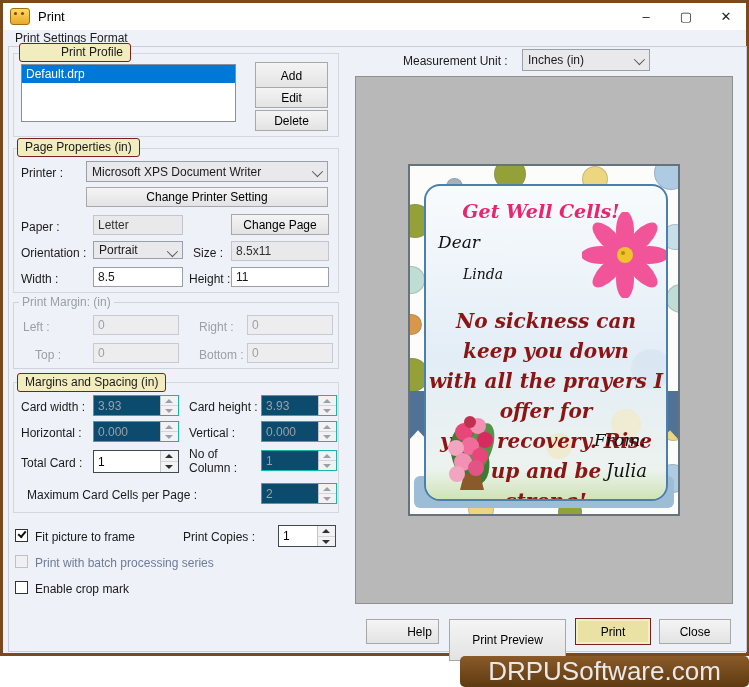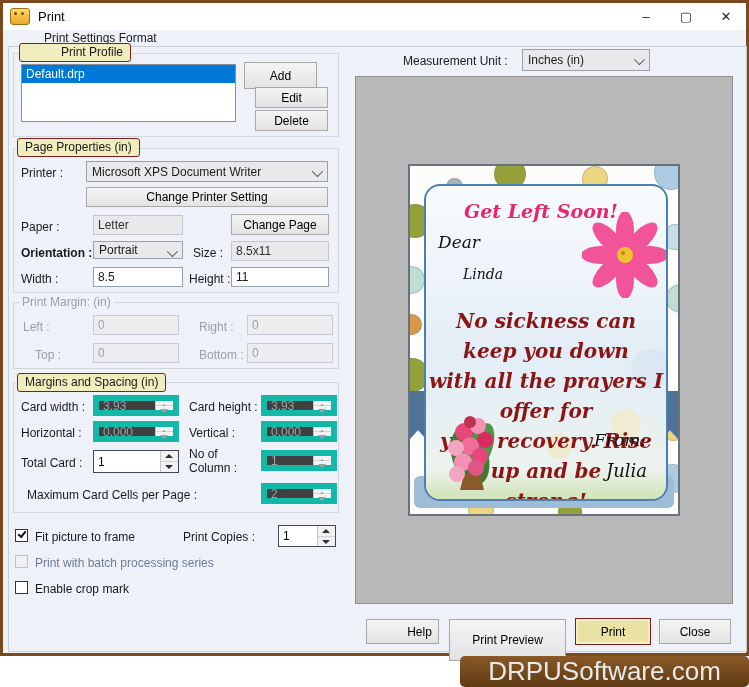--- a/index.html
+++ b/index.html
@@ -7,39 +7,39 @@
   
   .dialog{position:absolute;left:0;top:0;width:749px;height:656px;background:#eef1f8;border:3px solid #7a4a1e;box-sizing:border-box;}
   .titlebar{position:absolute;left:0;top:0;right:0;height:27px;background:#ffffff;display:flex;align-items:center;}
   .app-icon{width:18px;height:15px;margin-left:7px;border:1px solid #a07010;border-radius:3px;background:linear-gradient(180deg,#ffd95e,#e8a92c);position:relative;}
   .app-icon:after{content:"";position:absolute;left:3px;top:3px;width:3px;height:3px;border-radius:50%;background:#7a4410;box-shadow:7px 0 0 #7a4410;}
   .title-text{margin-left:8px;font-size:13px;color:#000;}
   .win-controls{margin-left:auto;display:flex;height:100%;}
   .win-btn{width:40px;height:100%;display:flex;align-items:center;justify-content:center;font-size:13px;color:#222;cursor:default;}
   
   .frame{position:absolute;left:5px;top:43px;width:739px;height:606px;border:1px solid #c9cdd8;box-sizing:border-box;}
-  .frame-label{position:absolute;left:8px;top:28px;background:#eef1f8;padding:0 4px;color:#1a1a1a;font-size:12px;margin-left:29px;}
+  .frame-label{position:absolute;left:8px;top:28px;background:#eef1f8;padding:0 4px;color:#1a1a1a;font-size:12px;}
   .subframe{position:absolute;border:1px solid #d3d7e0;box-sizing:border-box;}
   .badge{position:absolute;background:#f2edbe;border:1px solid #7b2020;border-radius:3px;padding:1px 7px 2px 7px;font-size:12px;color:#1a1a1a;z-index:3;}
   .grouplab{position:absolute;color:#9aa0a8;background:#eef1f8;padding:0 3px;z-index:3;font-size:12px;}
   
   .btn{position:absolute;background:linear-gradient(180deg,#f4f4f4,#e3e3e3);border:1px solid #a8a8a8;display:flex;align-items:center;justify-content:center;font-size:12px;color:#000;box-sizing:border-box;cursor:default;}
   .btn.primary{background:#e9e2a4;border:1px solid #7b2020;box-shadow:inset 0 0 0 2px #f4efc2;}
   .lbl{position:absolute;white-space:nowrap;color:#1a1a1a;}
   .lbl.dis{color:#9aa0a8;}
   .lbl.blue{color:#6e7b96;}
   .field{position:absolute;background:#ffffff;border:1px solid #9aa0aa;box-sizing:border-box;display:flex;align-items:center;padding-left:4px;font-size:12px;}
   .field.ro{background:#e9e9ec;border-color:#c2c6cc;color:#303030;}
   .field.dis{background:#ededf0;border-color:#c6cad2;color:#9aa0a8;}
   .dd{position:absolute;background:#e9e9ec;border:1px solid #9aa0aa;box-sizing:border-box;display:flex;align-items:center;padding-left:5px;font-size:12px;cursor:default;}
   .dd .chev{position:absolute;right:7px;top:7px;width:7px;height:7px;border-right:1.6px solid #555;border-bottom:1.6px solid #555;transform:rotate(45deg) translateY(-2px);}
   .listbox{position:absolute;background:#ffffff;border:1px solid #8a8f98;box-sizing:border-box;overflow:hidden;}
   .listitem{height:18px;line-height:18px;padding-left:4px;}
   .listitem.sel{background:#0078d7;color:#ffffff;}
-  .spin{position:absolute;border:6px solid #14b8a6;background:#404040;box-sizing:border-box;display:flex;}
+  .spin{position:absolute;border:1px solid #14b8a6;background:#0c4a6e;box-sizing:border-box;display:flex;}
   .spin.en{background:#ffffff;border:1px solid #404850;}
   .spin .val{flex:1;display:flex;align-items:center;padding-left:4px;color:#9aa0a8;font-size:12px;}
   .spin.en .val{color:#000;}
   .spin .btns{width:17px;display:flex;flex-direction:column;border-left:1px solid #c2c6cc;}
   .spin .btns > span{flex:1;background:#f2f2f4;position:relative;}
   .spin .btns > span:first-child{border-bottom:1px solid #d4d4d8;}
   .spin .btns .up:after{content:"";position:absolute;left:4px;top:3px;border-left:4px solid transparent;border-right:4px solid transparent;border-bottom:4px solid #9aa0a8;}
   .spin .btns .down:after{content:"";position:absolute;left:4px;top:3px;border-left:4px solid transparent;border-right:4px solid transparent;border-top:4px solid #9aa0a8;}
   .spin.en .btns .up:after{border-bottom-color:#303030;}
   .spin.en .btns .down:after{border-top-color:#303030;}
@@ -87,21 +87,21 @@
     </div>
 
     <div class="frame"></div>
     <span class="frame-label">Print Settings Format</span>
 
     <div class="subframe" style="left:10px;top:50px;width:326px;height:84px;"></div>
     <span class="badge" style="left:16px;top:40px;padding-left:41px;">Print Profile</span>
     <div class="listbox" style="left:18px;top:61px;width:215px;height:58px;">
       <div class="listitem sel">Default.drp</div>
     </div>
-    <div class="btn" style="left:241px;top:59px;width:73px;height:27px;">Add</div>
+    <div class="btn" style="left:252px;top:59px;width:73px;height:27px;">Add</div>
     <div class="btn" style="left:252px;top:84px;width:73px;height:21px;">Edit</div>
     <div class="btn" style="left:252px;top:107px;width:73px;height:21px;">Delete</div>
 
     <span class="lbl" style="left:400px;top:51px;">Measurement Unit :</span>
     <div class="dd" style="left:519px;top:46px;width:128px;height:22px;">
       <span>Inches (in)</span>
       <span class="chev"></span>
     </div>
 
     <div class="subframe" style="left:10px;top:145px;width:326px;height:145px;"></div>
@@ -111,21 +111,21 @@
     <div class="dd" style="left:83px;top:158px;width:242px;height:21px;">
       <span>Microsoft XPS Document Writer</span>
       <span class="chev"></span>
     </div>
     <div class="btn" style="left:83px;top:184px;width:242px;height:20px;">Change Printer Setting</div>
 
     <span class="lbl" style="left:18px;top:217px;">Paper :</span>
     <div class="field ro" style="left:90px;top:212px;width:90px;height:20px;">Letter</div>
     <div class="btn" style="left:228px;top:211px;width:98px;height:21px;">Change Page</div>
 
-    <span class="lbl" style="left:18px;top:243px;font-weight:bold;">Orientation :</span>
+    <span class="lbl" style="left:18px;top:243px;">Orientation :</span>
     <div class="dd" style="left:90px;top:238px;width:90px;height:18px;">
       <span>Portrait</span>
       <span class="chev"></span>
     </div>
     <span class="lbl" style="left:190px;top:243px;">Size :</span>
     <div class="field ro" style="left:228px;top:238px;width:98px;height:20px;">8.5x11</div>
 
     <span class="lbl" style="left:18px;top:269px;">Width :</span>
     <div class="field" style="left:90px;top:264px;width:90px;height:20px;">8.5</div>
     <span class="lbl" style="left:186px;top:269px;">Height :</span>
@@ -244,21 +244,21 @@
         <span class="band r"></span>
         <span class="band b"></span>
 
         <div class="panel">
           <span class="doodle" style="left:30px;bottom:34px;width:34px;height:34px;background:#f6d7ea;"></span>
           <span class="doodle" style="left:120px;bottom:40px;width:26px;height:26px;background:#f3e3a8;"></span>
           <span class="doodle" style="left:185px;bottom:60px;width:30px;height:30px;background:#f9e6b0;"></span>
           <span class="doodle" style="left:205px;bottom:110px;width:40px;height:40px;background:#cfe0f0;"></span>
           <div class="grass"></div>
 
-          <div class="card-title script">Get Left Soon!</div>
+          <div class="card-title script">Get Well Cells!</div>
           <div class="card-dear script">Dear</div>
           <div class="card-name script">Linda</div>
 
           <svg class="flower-svg" width="86" height="86" viewBox="0 0 86 86">
             <g transform="translate(43,43)">
               <g fill="#f2549a">
                 <ellipse cx="0" cy="-24" rx="9" ry="20"></ellipse>
                 <ellipse cx="0" cy="-24" rx="9" ry="20" transform="rotate(45)"></ellipse>
                 <ellipse cx="0" cy="-24" rx="9" ry="20" transform="rotate(90)"></ellipse>
                 <ellipse cx="0" cy="-24" rx="9" ry="20" transform="rotate(135)"></ellipse>

